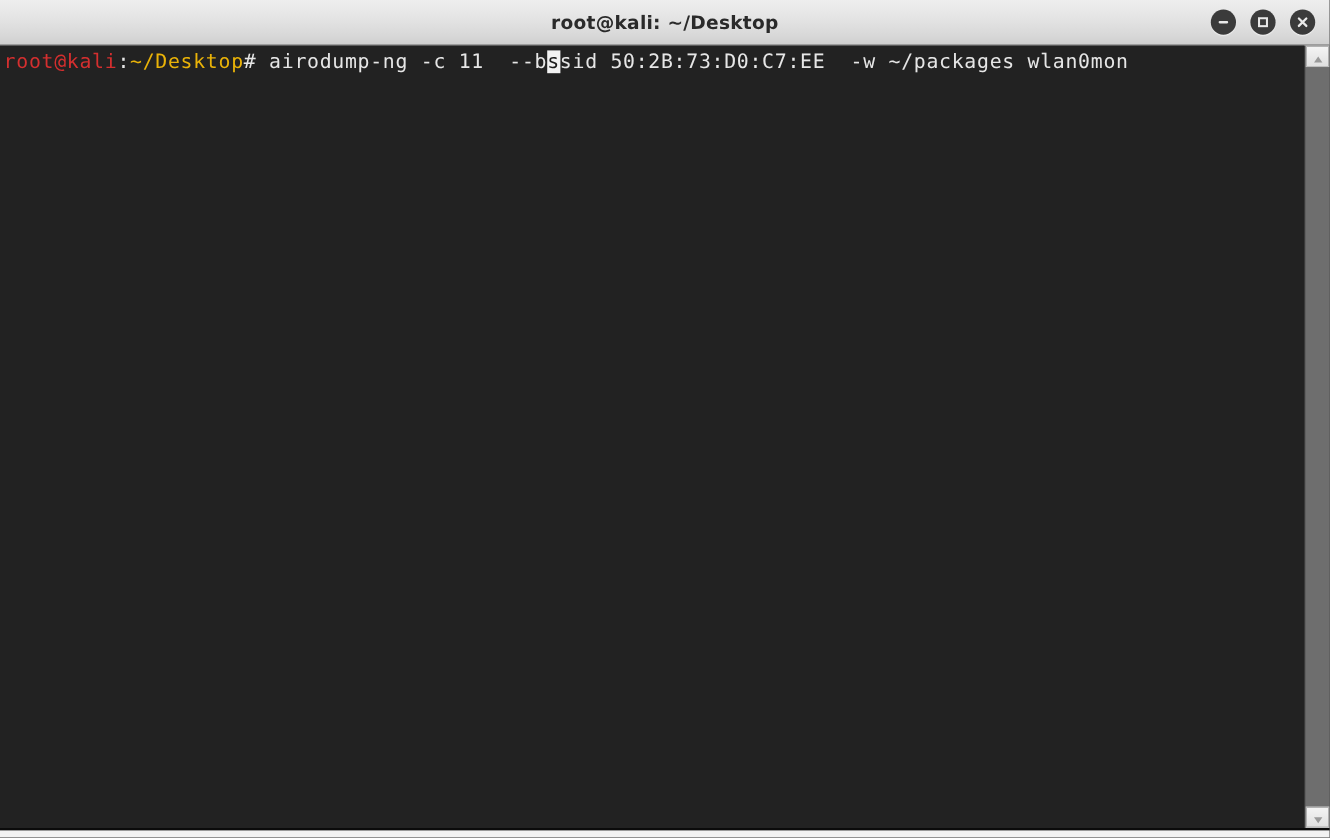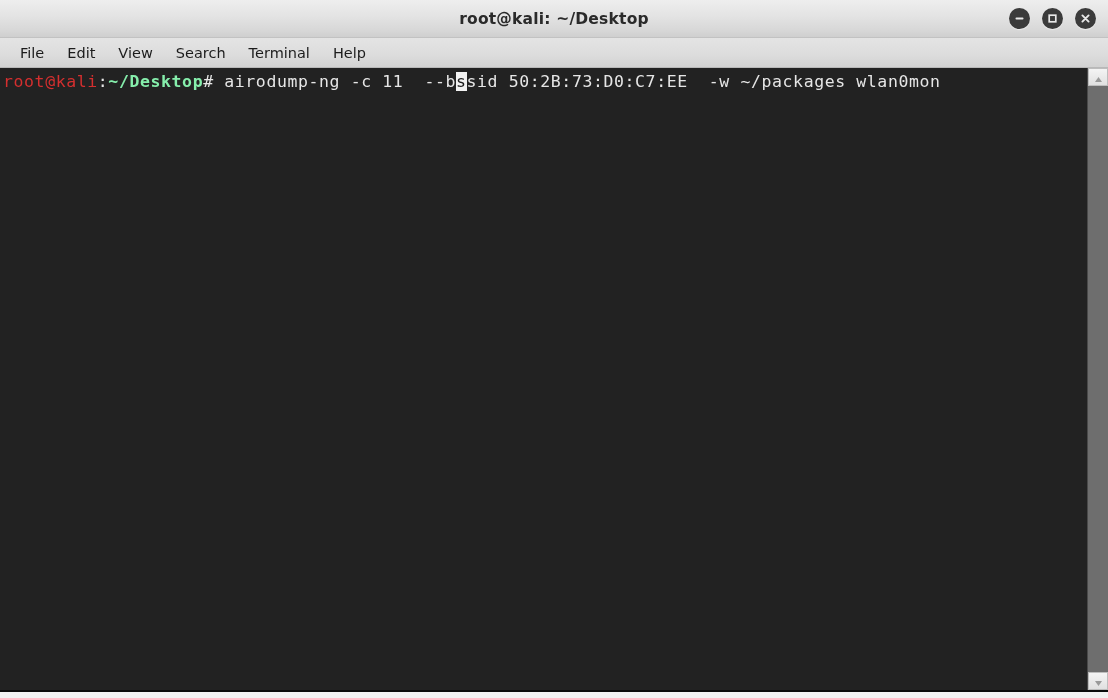--- a/index.html
+++ b/index.html
@@ -106,21 +106,21 @@
   }
   .term-line {
     font-family: "DejaVu Sans Mono", monospace;
     font-size: 16.5px;
     line-height: 22px;
     white-space: pre;
     letter-spacing: 0.6px;
     color: #d8d8d8;
   }
   .c-red    { color: #d42f2f; font-weight: normal; }
-  .c-blue   { color: #86efac; font-weight: bold; }
+  .c-blue   { color: #eab308; font-weight: normal; }
   .c-white  { color: #e6e6e6; }
   .cursor {
     background: #f2f2f2;
     color: #1b1b1b;
   }
 
   
   .scrollbar {
     flex: 0 0 20px;
     width: 20px;
@@ -177,28 +177,20 @@
       <div class="win-btn">
         <span>
           <svg width="13" height="13" viewBox="0 0 13 13">
             <path d="M3.4 3.4 L9.6 9.6 M9.6 3.4 L3.4 9.6" stroke="#e9e9e9" stroke-width="1.9" stroke-linecap="round"></path>
           </svg>
         </span>
       </div>
     </div>
   </div>
 
-  <div class="menubar">
-    <div class="menu-item">File</div>
-    <div class="menu-item">Edit</div>
-    <div class="menu-item">View</div>
-    <div class="menu-item">Search</div>
-    <div class="menu-item">Terminal</div>
-    <div class="menu-item">Help</div>
-  </div>
 
   <div class="term-area">
 
     <div class="term-screen">
       <div class="term-line"><span class="c-red">root@kali</span><span class="c-white">:</span><span class="c-blue">~/Desktop</span><span class="c-white"># </span><span class="c-white">airodump-ng -c 11  --b</span><span class="cursor">s</span><span class="c-white">sid 50:2B:73:D0:C7:EE  -w ~/packages wlan0mon</span></div>
     </div>
 
     <div class="scrollbar">
       <div class="sb-btn">
         <span class="sb-arrow">

